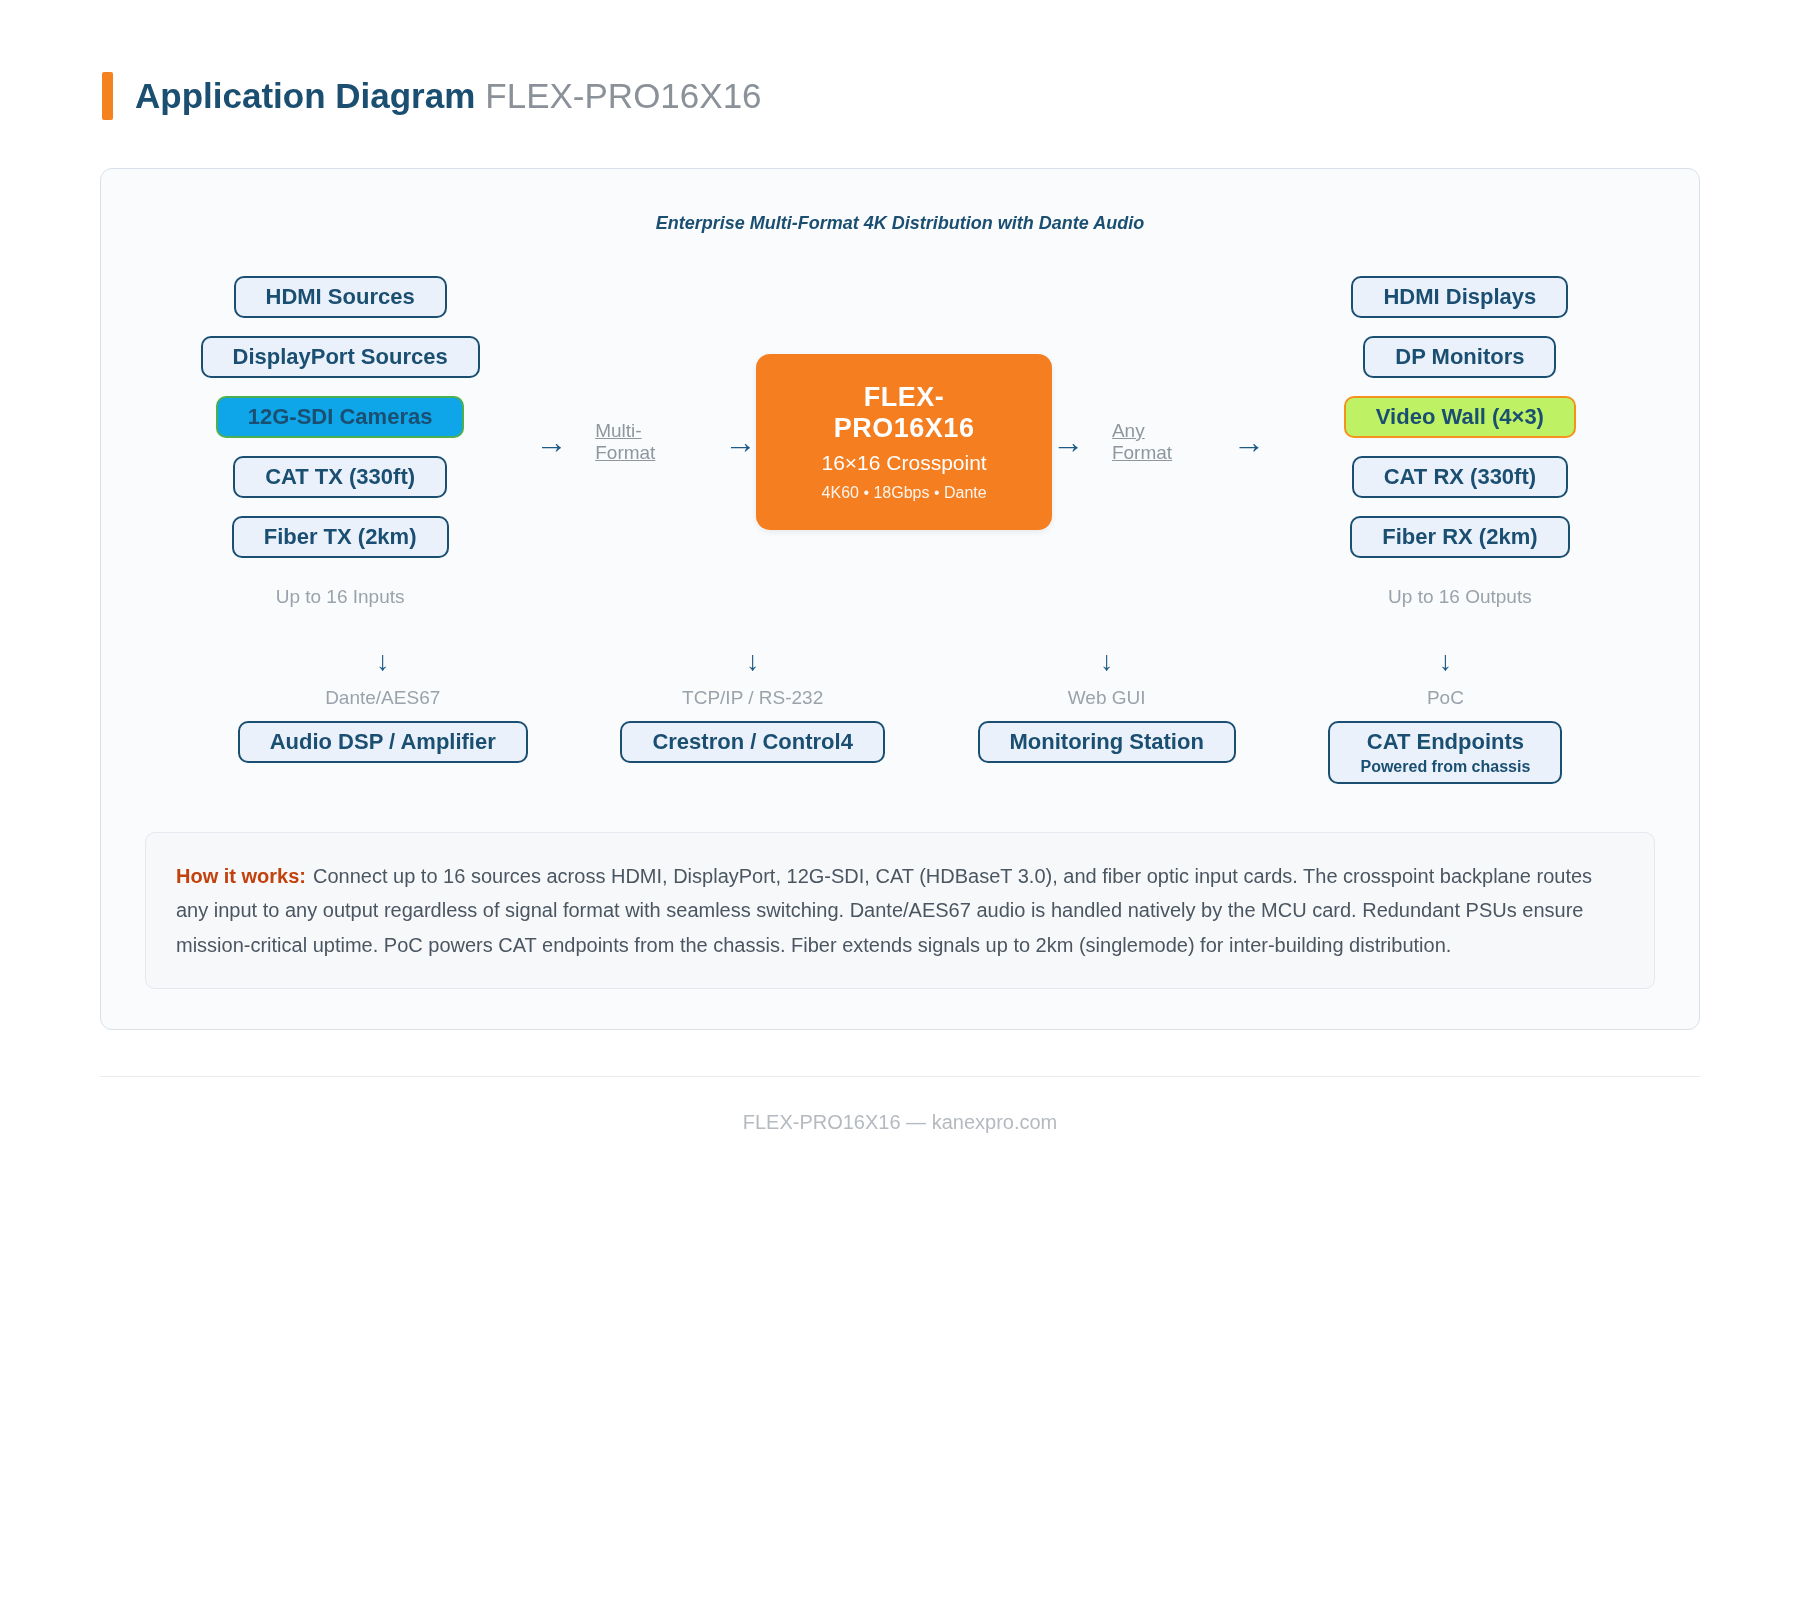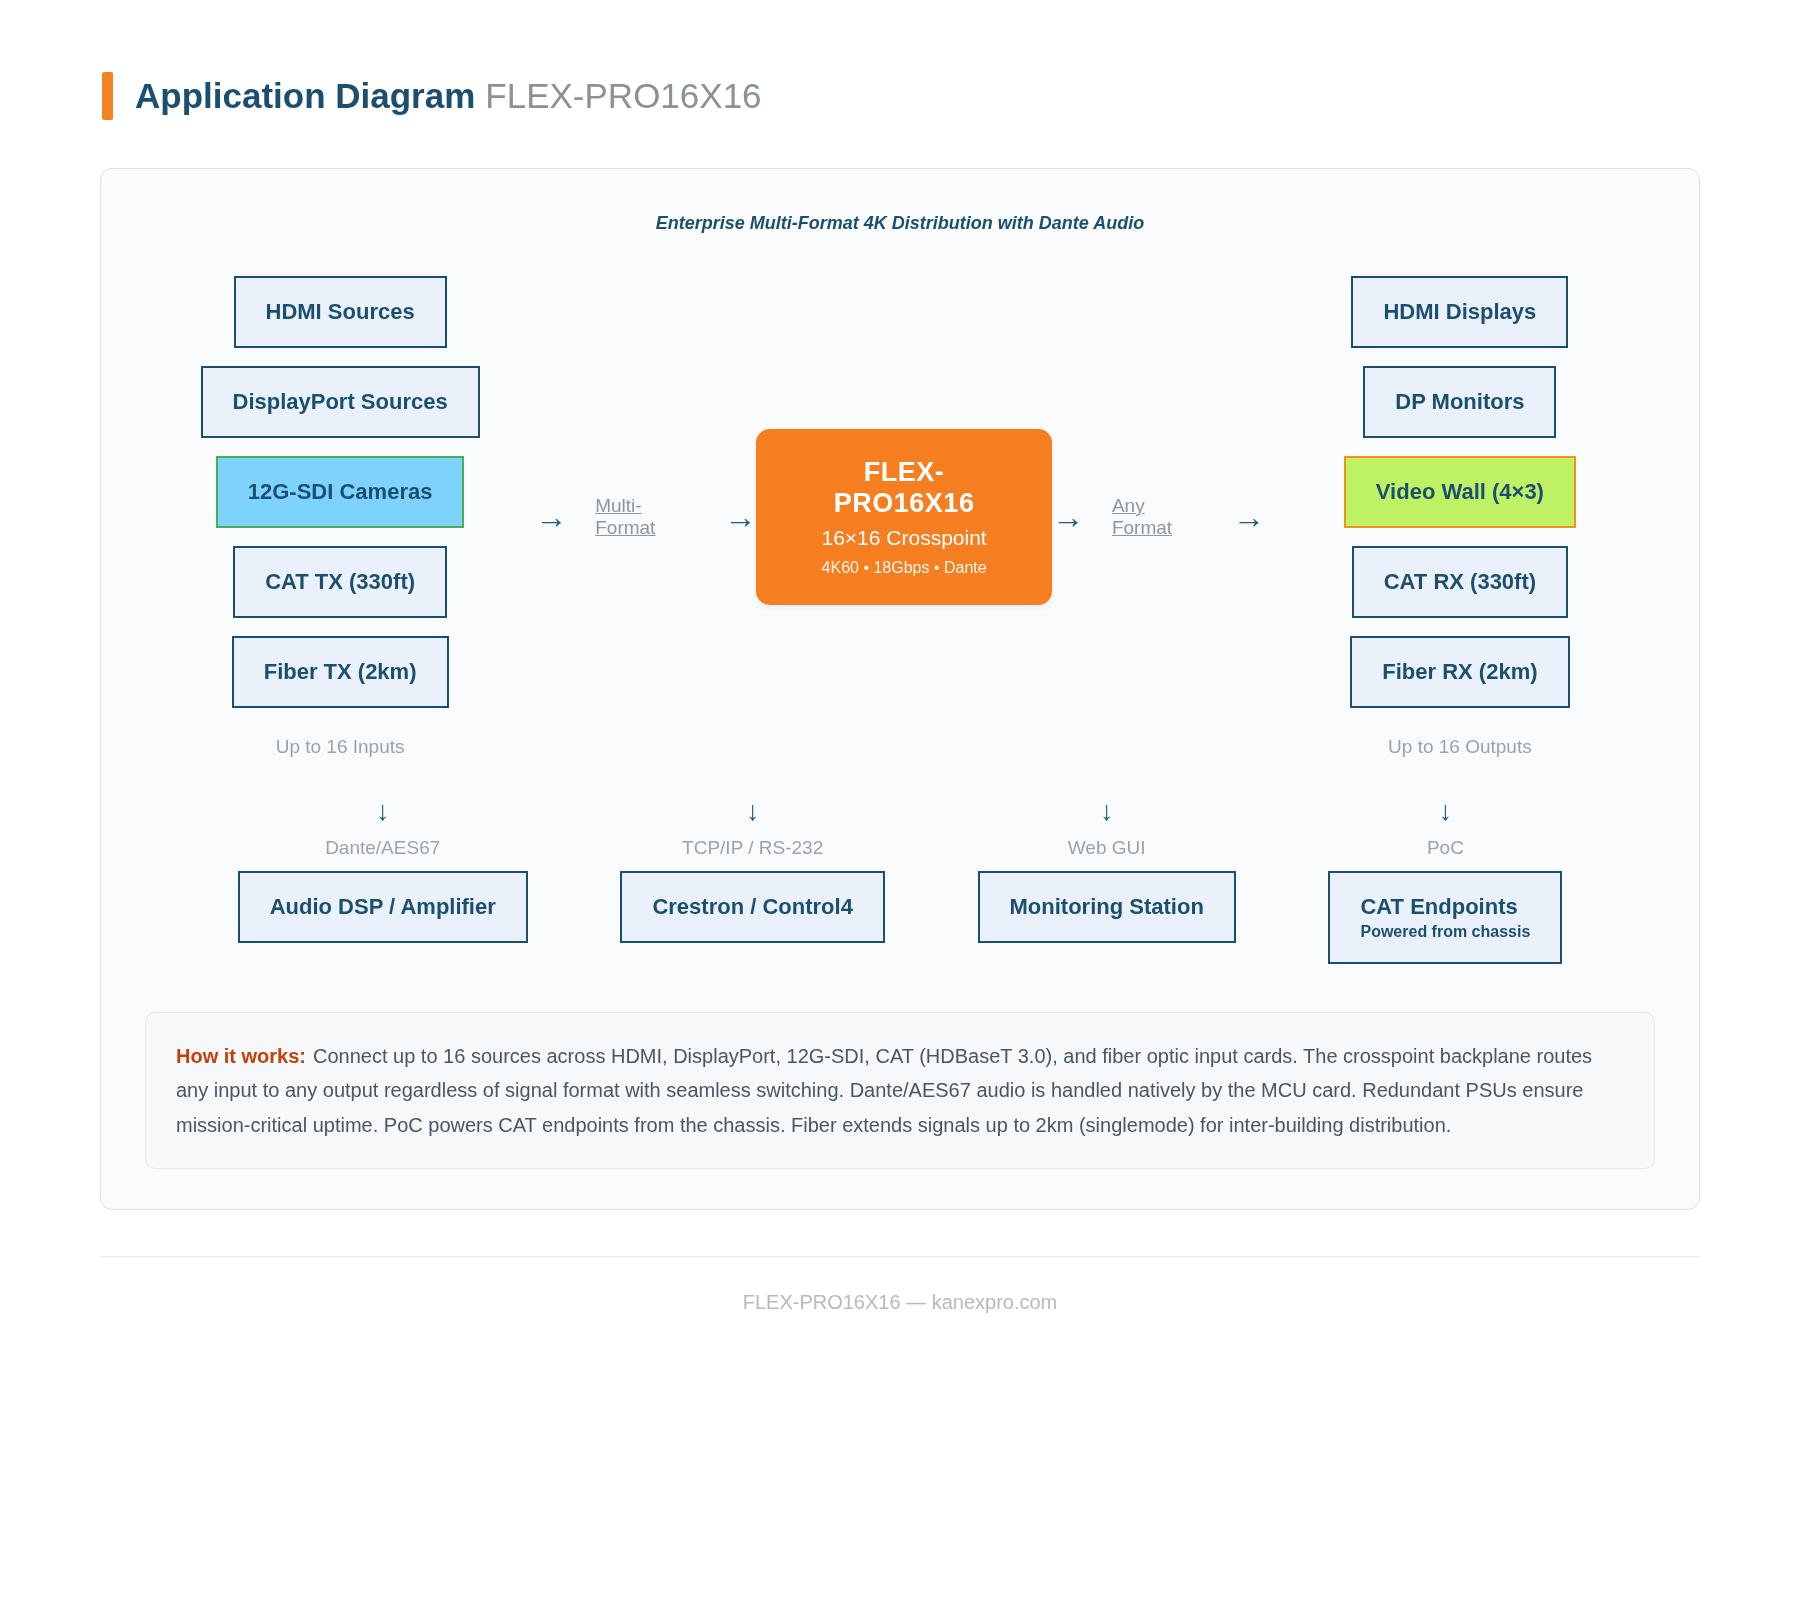--- a/index.html
+++ b/index.html
@@ -15,24 +15,24 @@
   .page-title .model { font-weight: normal; color: #8b9199; margin-left: 10px; }
 
   
   .panel { margin-top: 48px; background: #fafbfd; border: 1px solid #d9e0e8;
            border-radius: 12px; padding: 44px 44px 40px 44px; }
   .diagram-title { text-align: center; font-size: 18px; font-weight: bold; color: #1b4f72; font-style: italic; }
 
   
   .main-row { display: flex; align-items: center; justify-content: space-between; margin-top: 42px; }
   .col { display: flex; flex-direction: column; align-items: center; gap: 18px; width: 400px; }
-  .node { background: #eaf1fb; border: 2.5px solid #1b4f72; border-radius: 0;
-          padding: 21px 30px; font-size: 22px; font-weight: bold; color: #1b4f72;
-          white-space: nowrap; }
-  .node.green { background: #7dd3fc; border-color: #4caf50; }
+  .node { background: #eaf1fb; border: 2.5px solid #1b4f72; border-radius: 10px;
+          padding: 6px 30px; font-size: 22px; font-weight: bold; color: #1b4f72;
+          text-align: center; white-space: nowrap; }
+  .node.green { background: #0ea5e9; border-color: #4caf50; }
   .node.yellow { background: #bef264; border-color: #f5921e; }
   .col-caption { margin-top: 10px; font-size: 19px; color: #9aa3ab; font-weight: normal; }
 
   .flow { display: flex; align-items: center; gap: 28px; }
   .flow-arrow { font-size: 32px; color: #1d5a85; line-height: 1; }
   .flow-label { font-size: 19px; color: #8e979e; text-decoration: underline; }
 
   .core { background: #f47e20; border-radius: 14px; padding: 28px 40px; text-align: center;
           color: #ffffff; box-shadow: 0 2px 6px rgba(0,0,0,0.08); }
   .core-title { font-size: 27px; font-weight: bold; letter-spacing: 0.5px; }

